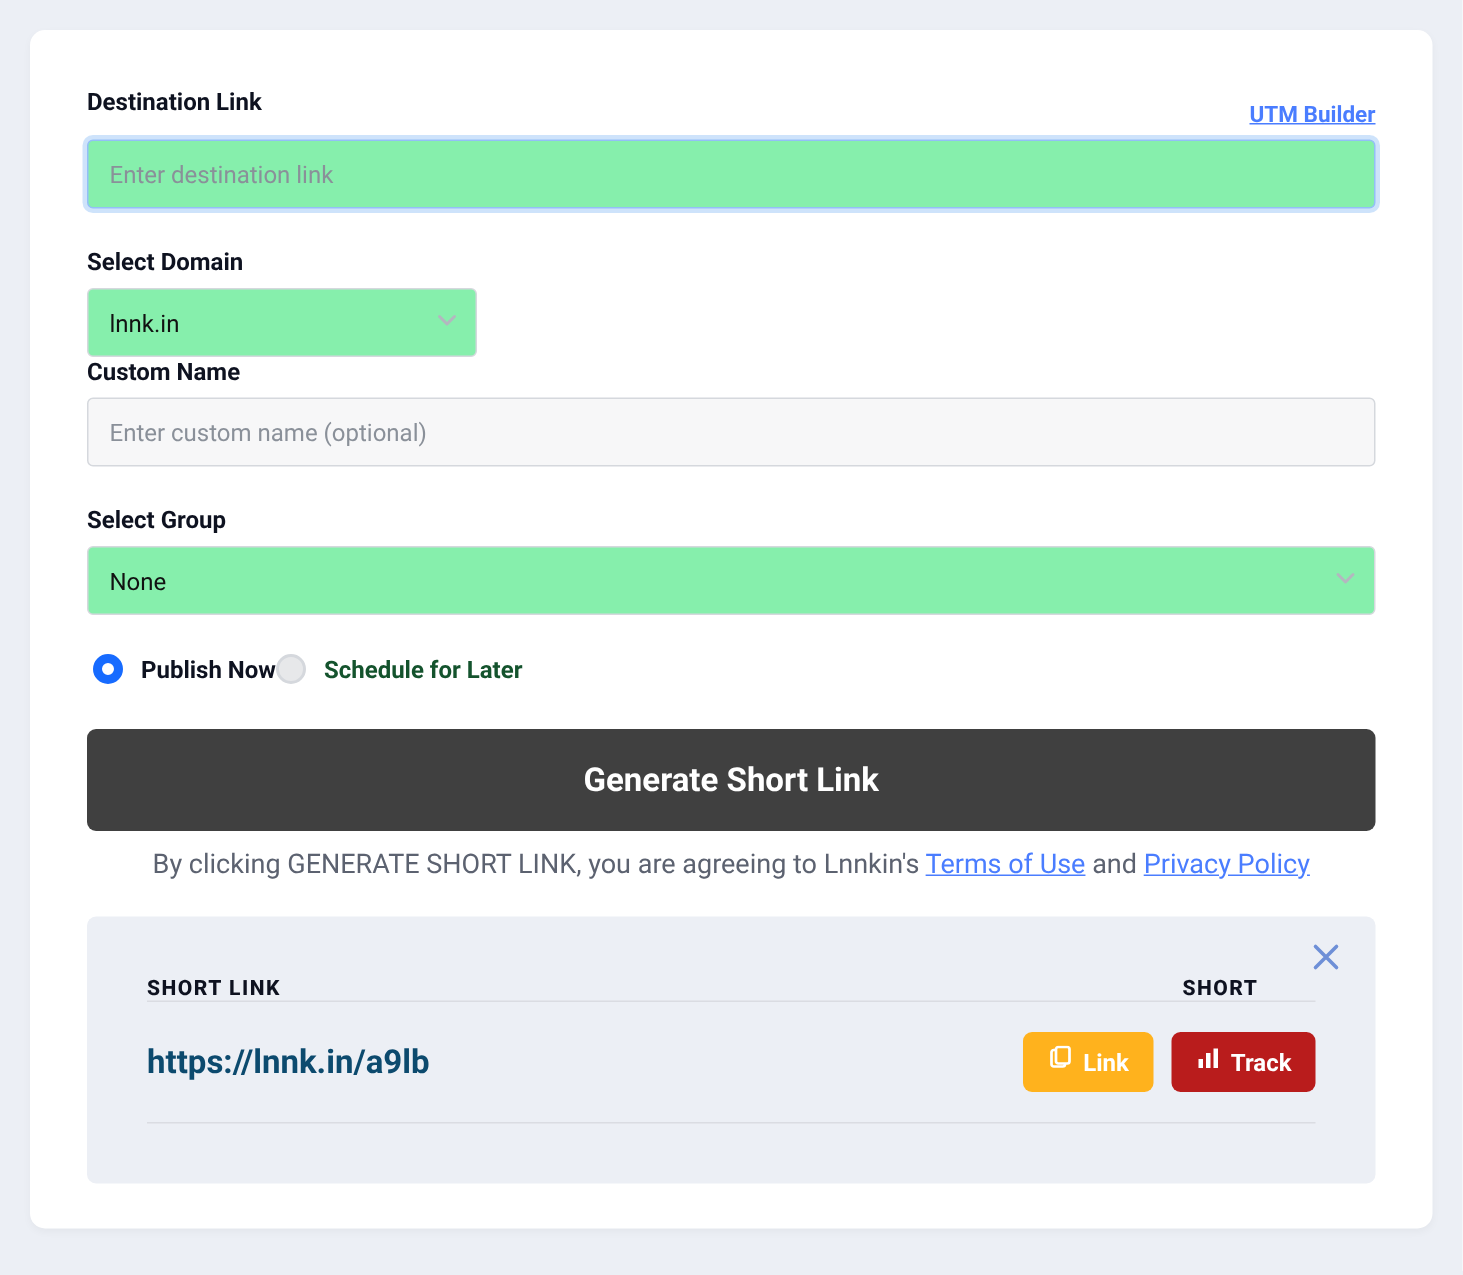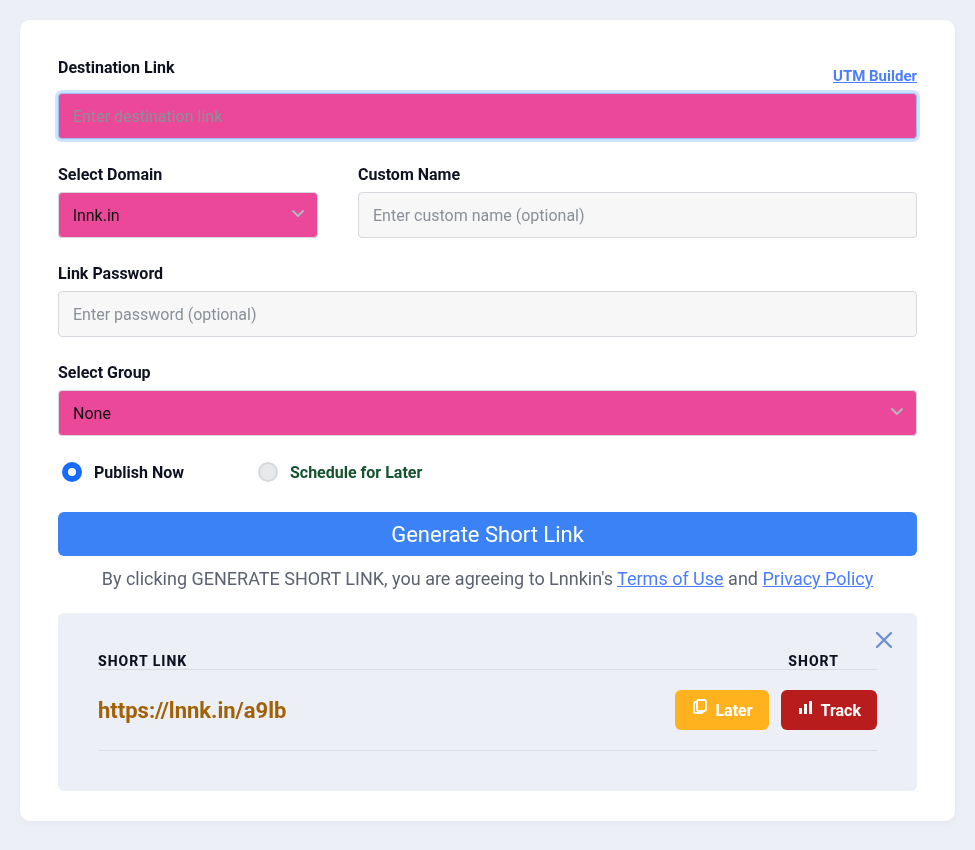--- a/index.html
+++ b/index.html
@@ -40,58 +40,57 @@
       cursor: pointer;
     }
     .input {
       width: 100%;
       height: 46px;
       border: 1px solid #d5d8dd;
       border-radius: 4px;
       padding: 0 14px;
       font-size: 16px;
       color: #111;
-      background: #ec4899;
+      background: #86efac;
       outline: none;
     }
     .input.focused {
       border-color: #93bff7;
       box-shadow: 0 0 0 3px rgba(115, 175, 244, 0.35);
     }
     .input::placeholder {
       color: #8a9099;
     }
     .input.filled {
       background: #f7f7f8;
     }
     .cols {
       display: flex;
-      gap: 40px;
       margin-top: 26px;
+      flex-direction: column;
     }
     .col1 { width: 260px; }
     .col2 { flex: 1; }
     .select-wrap {
       position: relative;
     }
     .select-wrap .chev,
     .group-select .chev {
       position: absolute;
       right: 12px;
       top: 50%;
       transform: translateY(-50%);
       pointer-events: none;
     }
     .field-group {
       margin-top: 26px;
     }
     .radio-row {
       display: flex;
       align-items: flex-start;
-      gap: 74px;
       margin-top: 26px;
       padding-left: 4px;
     }
     .radio-opt {
       display: flex;
       align-items: center;
       gap: 12px;
       cursor: pointer;
     }
     .radio-dot {
@@ -109,27 +108,27 @@
     .radio-label {
       font-size: 16px;
       font-weight: 700;
       color: #0e1220;
     }
     .radio-label.muted {
       color: #14532d;
     }
     .generate-btn {
       width: 100%;
-      height: 44px;
-      background: #3b82f6;
+      height: 68px;
+      background: #404040;
       color: #fff;
       border: none;
       border-radius: 6px;
       font-size: 22px;
-      font-weight: 400;
+      font-weight: 700;
       margin-top: 30px;
       cursor: pointer;
     }
     .disclaimer {
       text-align: center;
       font-size: 18px;
       color: #5c6270;
       margin-top: 12px;
     }
     .disclaimer a {
@@ -167,21 +166,21 @@
       padding-right: 38px;
     }
     .result-row {
       display: flex;
       justify-content: space-between;
       align-items: center;
       padding: 20px 0;
       border-bottom: 1px solid #dadce2;
     }
     .short-link {
-      color: #a16207;
+      color: #0c4a6e;
       font-size: 22px;
       font-weight: 700;
       text-decoration: none;
       cursor: pointer;
     }
     .actions {
       display: flex;
       gap: 12px;
     }
     .act-btn {
@@ -222,24 +221,20 @@
             </svg>
         </span>
       </div>
     </div>
     <div class="col2">
       <div class="label">Custom Name</div>
       <input class="input filled" type="text" placeholder="Enter custom name (optional)" style="">
     </div>
   </div>
 
-  <div class="field-group">
-    <div class="label">Link Password</div>
-    <input class="input filled" type="text" placeholder="Enter password (optional)" style="">
-  </div>
 
   <div class="field-group">
     <div class="label">Select Group</div>
     <div class="select-wrap group-select">
       <input class="input" type="text" readonly="" value="None" style="">
       <span class="chev">
         <svg width="16" height="16" viewBox="0 0 16 16">
             <path d="M3 6l5 5 5-5" stroke="#b3b7bf" stroke-width="2" fill="none" stroke-linecap="round" stroke-linejoin="round"></path>
           </svg>
       </span>
@@ -281,21 +276,21 @@
     <div class="result-row">
       <a class="short-link">https://lnnk.in/a9lb</a>
       <div class="actions">
         <button class="act-btn copy-btn">
           <span>
             <svg width="18" height="18" viewBox="0 0 18 18">
                 <rect x="3" y="3" width="9" height="11" rx="1.5" fill="none" stroke="#fff" stroke-width="1.8"></rect>
                 <rect x="6" y="1" width="9" height="11" rx="1.5" fill="#ffb21d" stroke="#fff" stroke-width="1.8"></rect>
               </svg>
           </span>
-          <span>Later</span>
+          <span>Link</span>
         </button>
         <button class="act-btn track-btn">
           <span>
             <svg width="18" height="18" viewBox="0 0 18 18">
                 <rect x="2" y="9" width="3" height="6" fill="#fff"></rect>
                 <rect x="7" y="5" width="3" height="10" fill="#fff"></rect>
                 <rect x="12" y="2" width="3" height="13" fill="#fff"></rect>
               </svg>
           </span>
           <span>Track</span>

